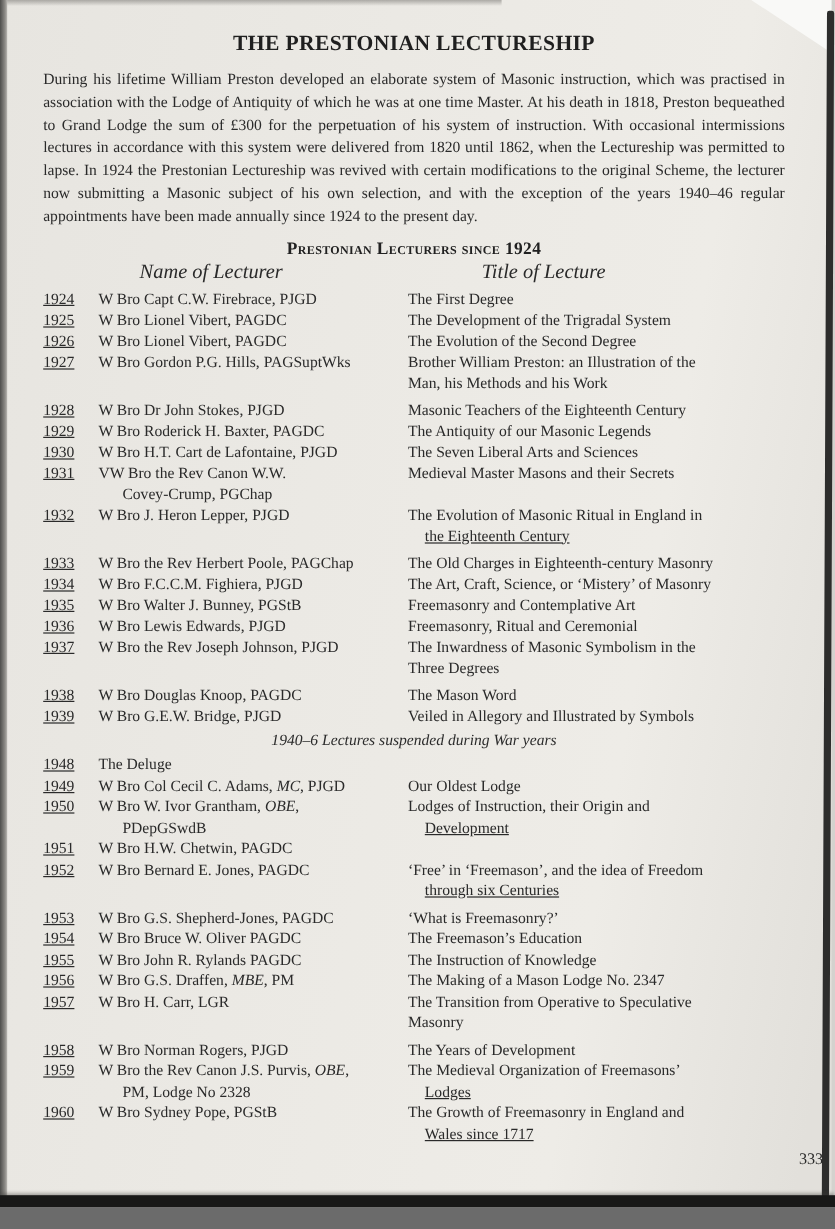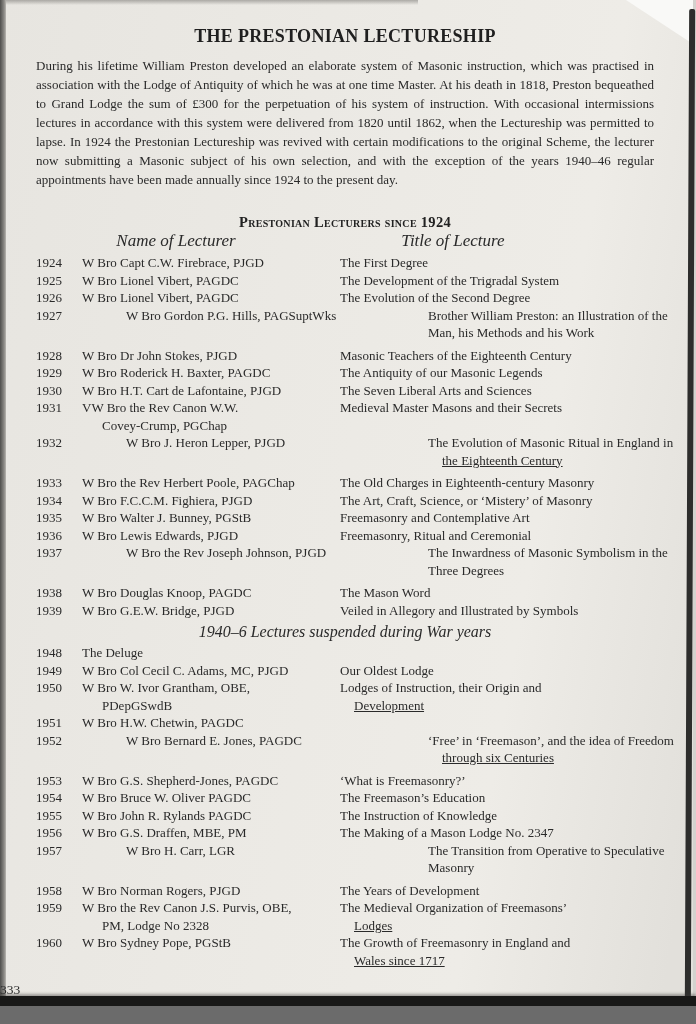--- a/index.html
+++ b/index.html
@@ -29,43 +29,43 @@
 
   .title{
     text-align:center;font-weight:bold;font-size:18px;letter-spacing:.3px;
     margin:26px 0 9px;color:#1f1f1f;
   }
   .intro{
     font-size:13px;line-height:19px;text-align:justify;margin:8px 0 0;
   }
   .section-heading{
     text-align:center;font-weight:bold;font-variant:small-caps;
-    font-size:14.5px;letter-spacing:.3px;margin:25px 0 0;color:#212121;
+    font-size:14.5px;letter-spacing:.3px;margin:11px 0 0;color:#212121;
   }
   .col-headers{
     display:grid;grid-template-columns:46px 258px 1fr;
     font-style:italic;font-size:17px;margin-top:0;
   }
   .col-head-name{text-align:center;padding-right:70px;}
   .col-head-title{text-align:center;padding-right:88px;}
 
   .lect-table{margin-top:3px;font-size:13px;line-height:17.5px;}
   .row{display:grid;grid-template-columns:46px 258px 1fr;}
-  .row.gap{margin-bottom:5px;gap:44px;}
-  .cell-year{white-space:nowrap;}
+  .row.gap{margin-bottom:5px;}
+  .cell-year{white-space:nowrap;text-decoration:underline;}
   .cell-name div,.cell-title div{white-space:nowrap;}
   .cell-name .ind{padding-left:20px;}
   .cell-title .ind{padding-left:14px;text-decoration:underline;}
-  .it{}
+  .it{font-style:italic;}
 
   .war-note{
-    text-align:center;font-style:italic;font-size:16px;margin:4px 0 0;
+    text-align:center;font-style:italic;font-size:13px;margin:4px 0 0;
   }
   .page-number{
-    position:absolute;left:0;right:10px;bottom:8px;text-align:left;
+    position:absolute;left:0;right:10px;bottom:32px;text-align:right;
     font-size:13.5px;color:#2a2a2a;
   }
 </style>
 </head>
 <body>
 
 <div class="page">
   <div class="edge-top"></div>
   <div class="corner-curl"></div>
   <div class="edge-right-outer"></div>

